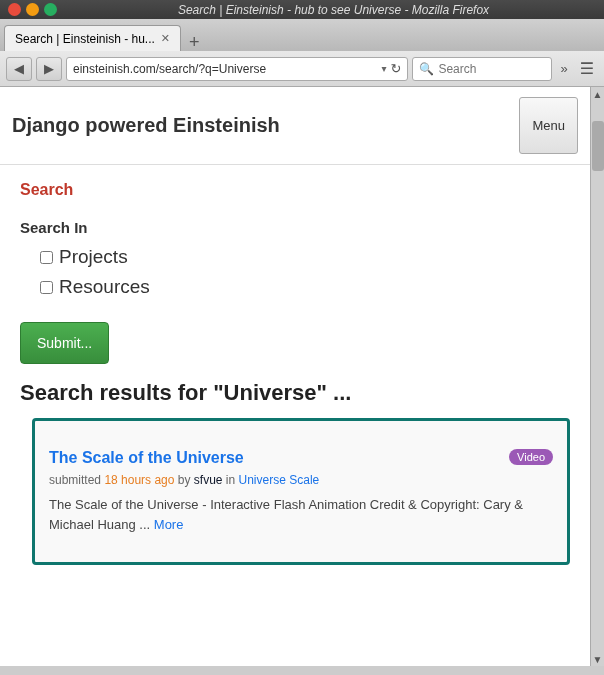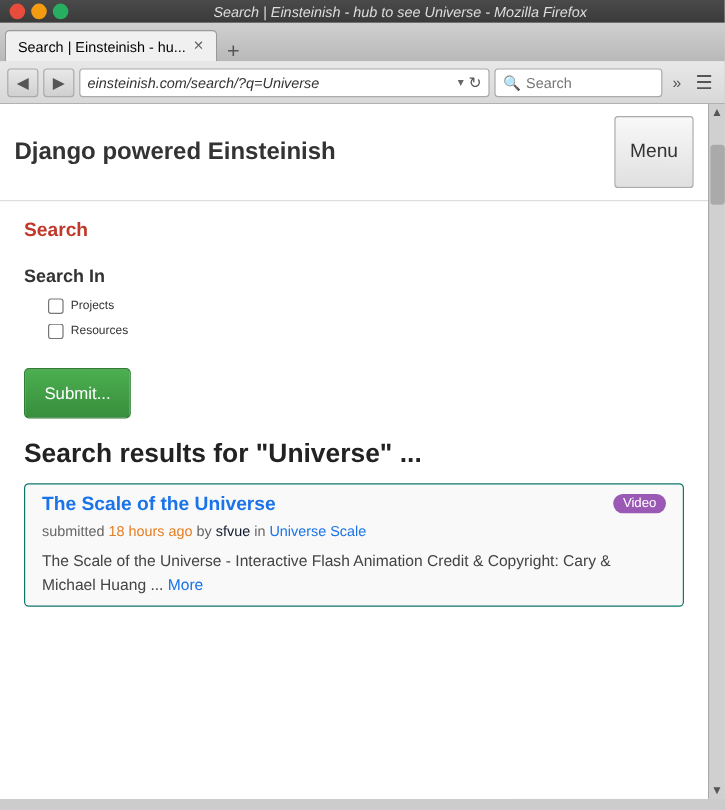--- a/index.html
+++ b/index.html
@@ -113,21 +113,20 @@
       border: 1px solid #aaa;
       border-radius: 3px;
       height: 24px;
       padding: 0 6px;
       gap: 4px;
     }
     .address-text {
       font-size: 12px;
       color: #333;
       flex: 1;
-      font-style: italic;
     }
     .address-dropdown {
       font-size: 10px;
       color: #666;
       cursor: pointer;
     }
     .address-refresh {
       font-size: 13px;
       color: #555;
       cursor: pointer;
@@ -222,21 +221,21 @@
     .site-title {
       font-size: 20px;
       font-weight: bold;
       color: #333;
     }
     .menu-button {
       background: linear-gradient(to bottom, #f8f8f8, #e0e0e0);
       border: 1px solid #aaa;
       border-radius: 3px;
       padding: 20px 12px;
-      font-size: 16px;
+      font-size: 13px;
       cursor: pointer;
       color: #333;
     }
 
     
     .main-content {
       padding: 16px 20px;
     }
 
     .search-section {
@@ -279,21 +278,21 @@
       margin-bottom: 8px;
       margin-left: 20px;
     }
 
     .checkbox-item input[type="checkbox"] {
       margin-right: 6px;
       cursor: pointer;
     }
 
     .checkbox-label {
-      font-size: 10px;
+      font-size: 19px;
       color: #333;
     }
 
     .submit-btn {
       background: linear-gradient(to bottom, #4caf50, #388e3c);
       color: white;
       border: 1px solid #2e7d32;
       border-radius: 4px;
       padding: 12px 16px;
       font-size: 14px;
@@ -302,24 +301,25 @@
     }
 
     .results-heading {
       font-size: 22px;
       font-weight: bold;
       color: #222;
       margin: 16px 0 12px 0;
     }
 
     .result-card {
-      border: 1px solid #0f766e;
+      border: 3px solid #0f766e;
       border-radius: 4px;
-      padding: 8px 14px;
+      padding: 28px 14px;
       background: #f9f9f9;
+      margin-left: 12px;
     }
 
     .result-header {
       display: flex;
       align-items: flex-start;
       justify-content: space-between;
       margin-bottom: 6px;
     }
 
     .result-title {

